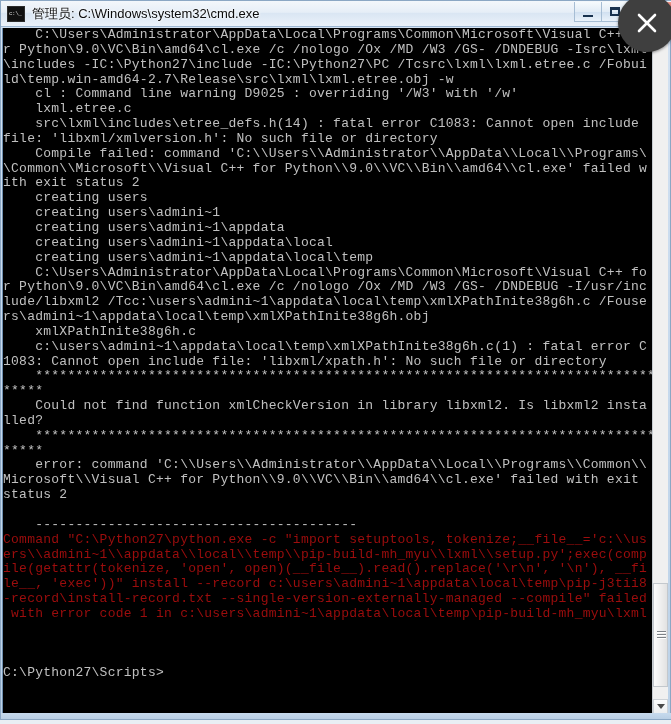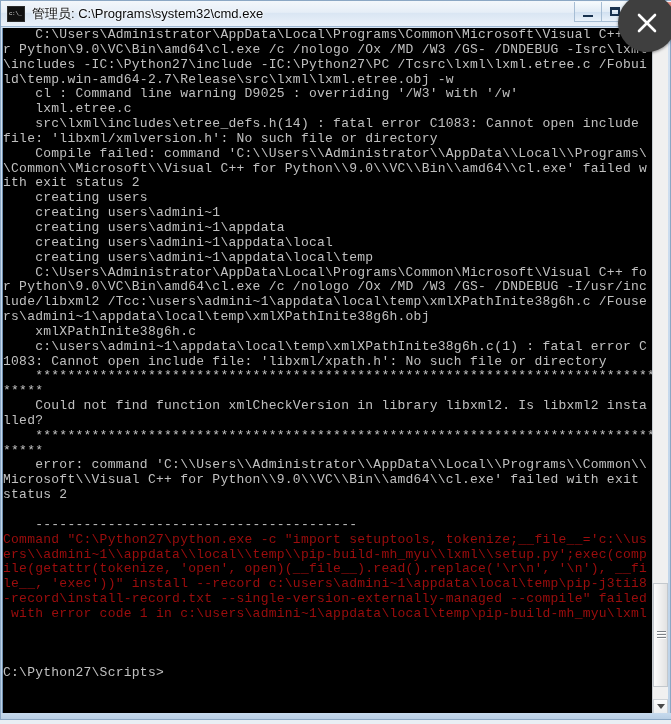--- a/index.html
+++ b/index.html
@@ -226,21 +226,21 @@
 </style>
 </head>
 <body>
 
 <div id="desktop"></div>
 
 <div id="window">
 
   <div id="titlebar">
     <div id="cmd-icon"></div>
-    <div id="title-text">管理员: C:\Programs\system32\cmd.exe</div>
+    <div id="title-text">管理员: C:\Windows\system32\cmd.exe</div>
     <div id="win-controls">
       <div class="wbtn">
         <div class="glyph-min"></div>
       </div>
       <div class="wbtn">
         <div class="glyph-max"></div>
       </div>
       <div class="wbtn close">
         <span class="glyph-close">✕</span>
       </div>

